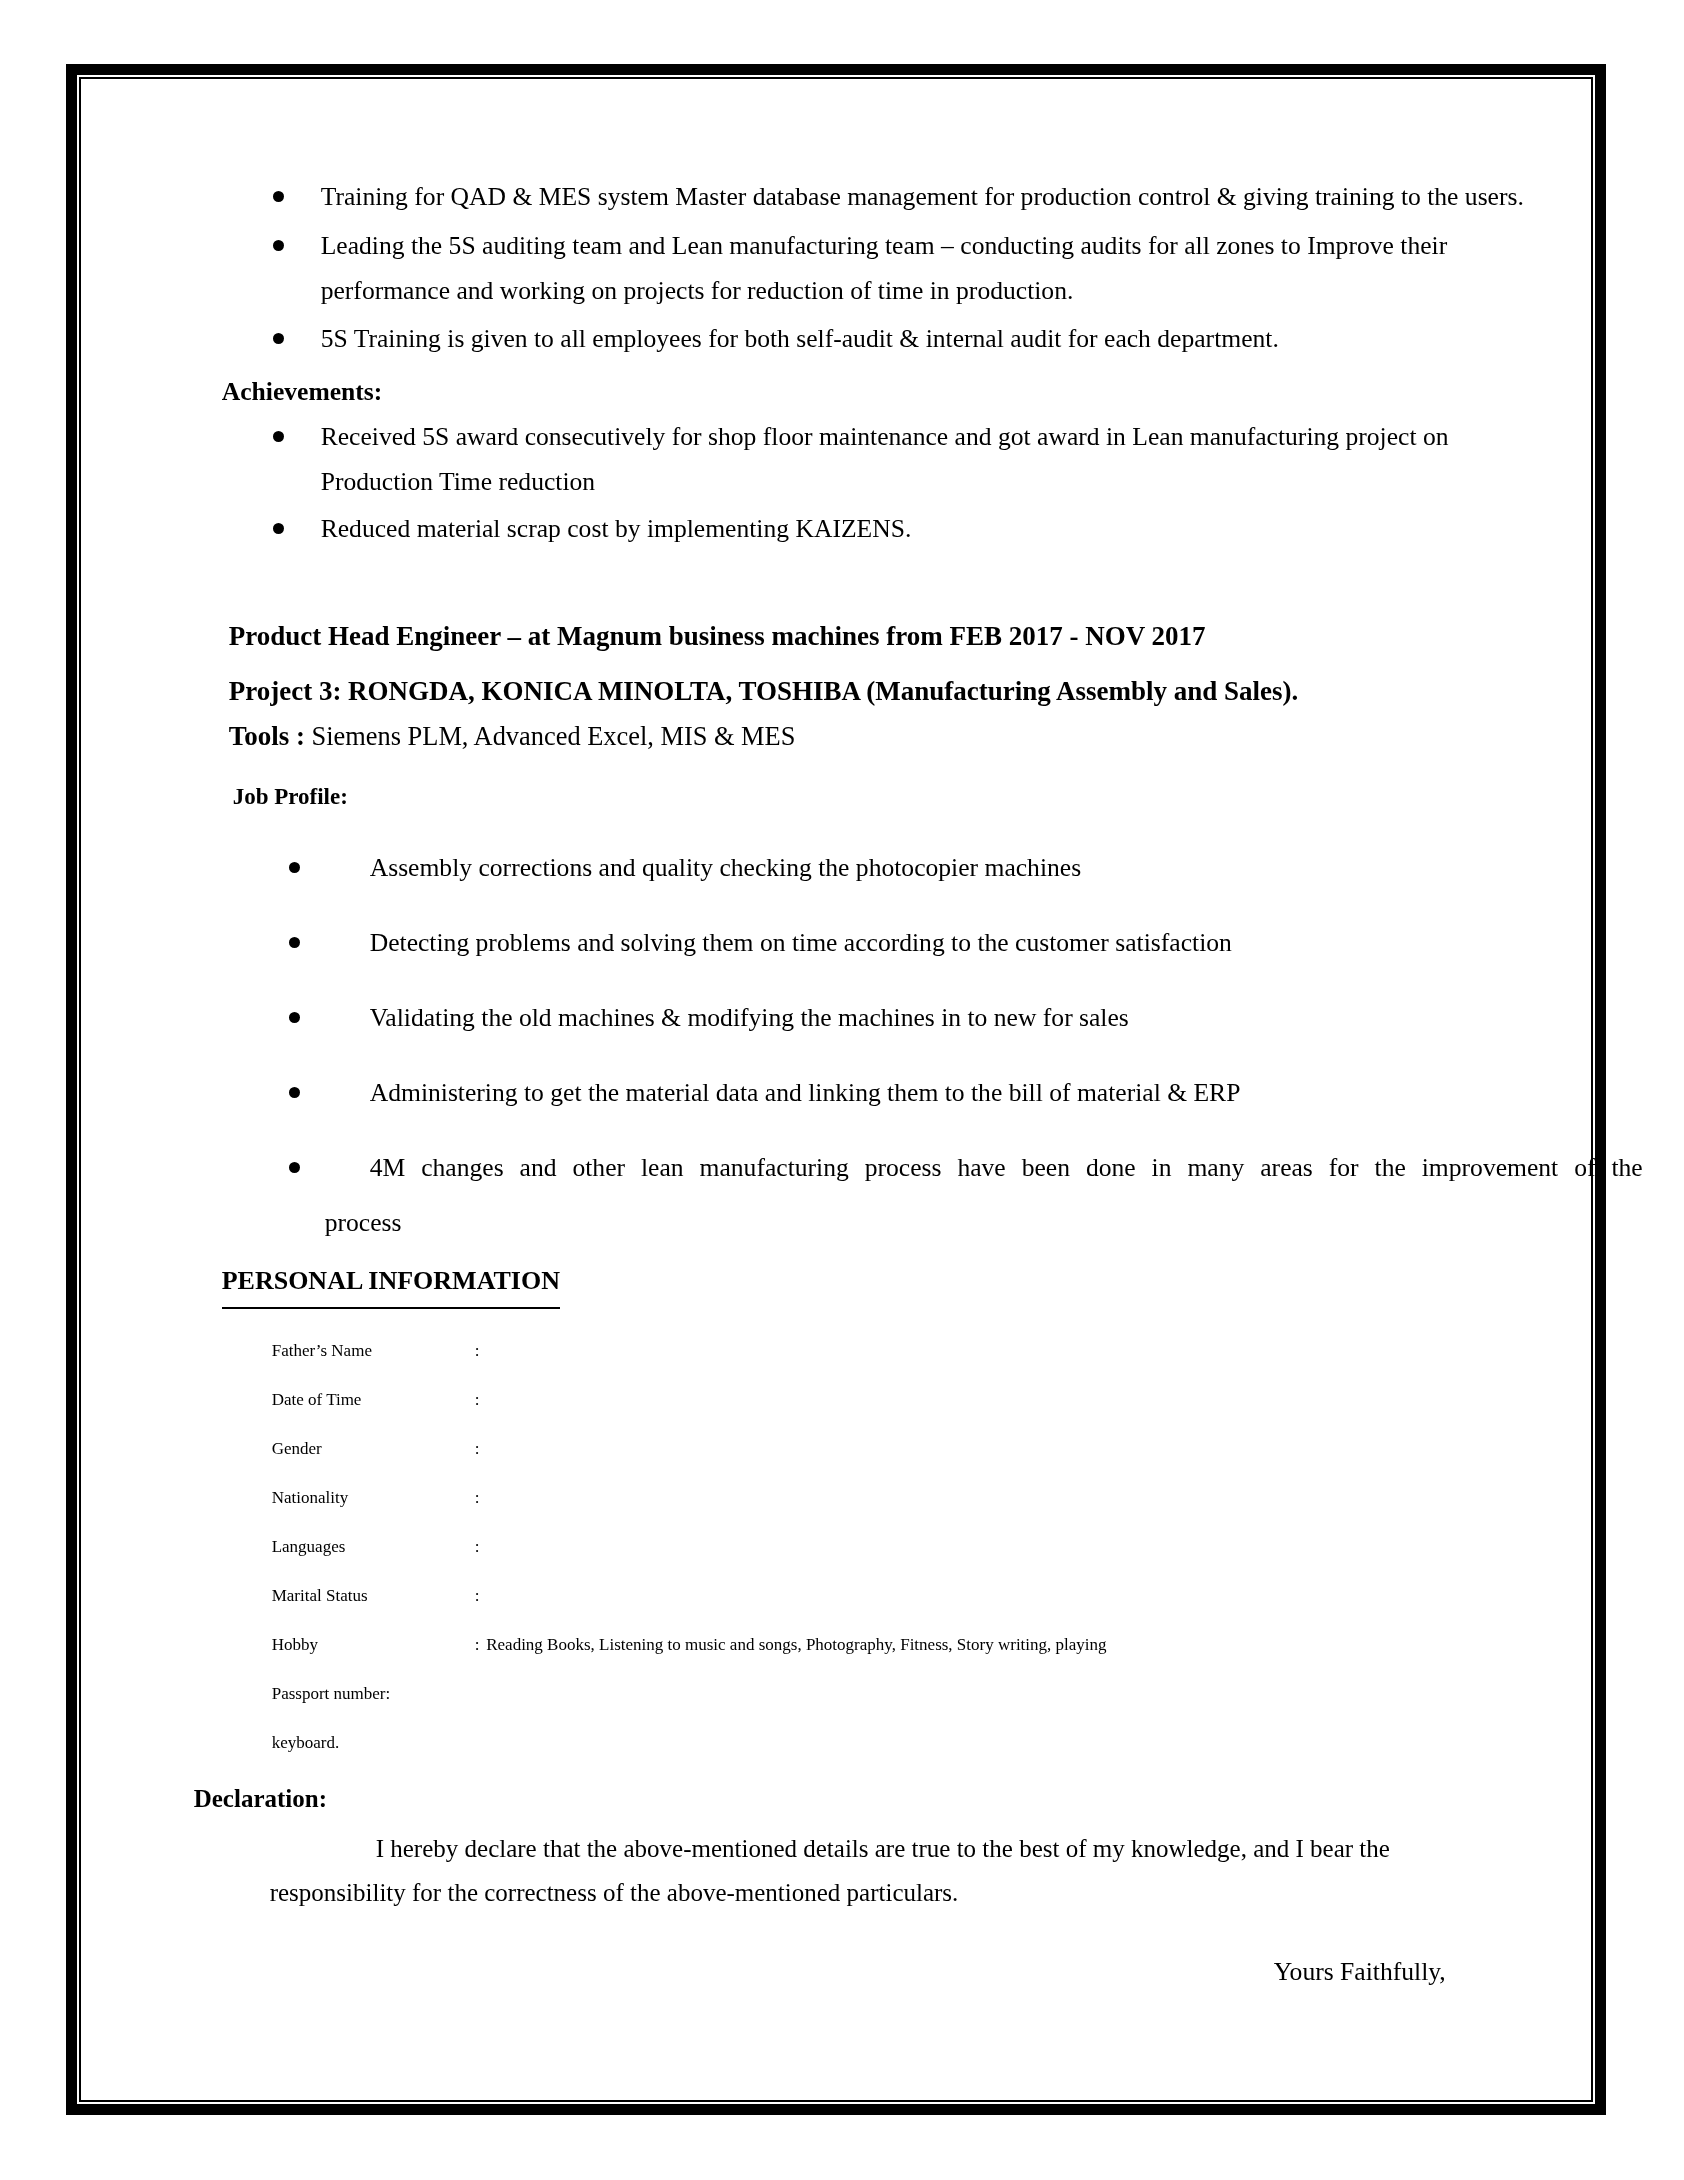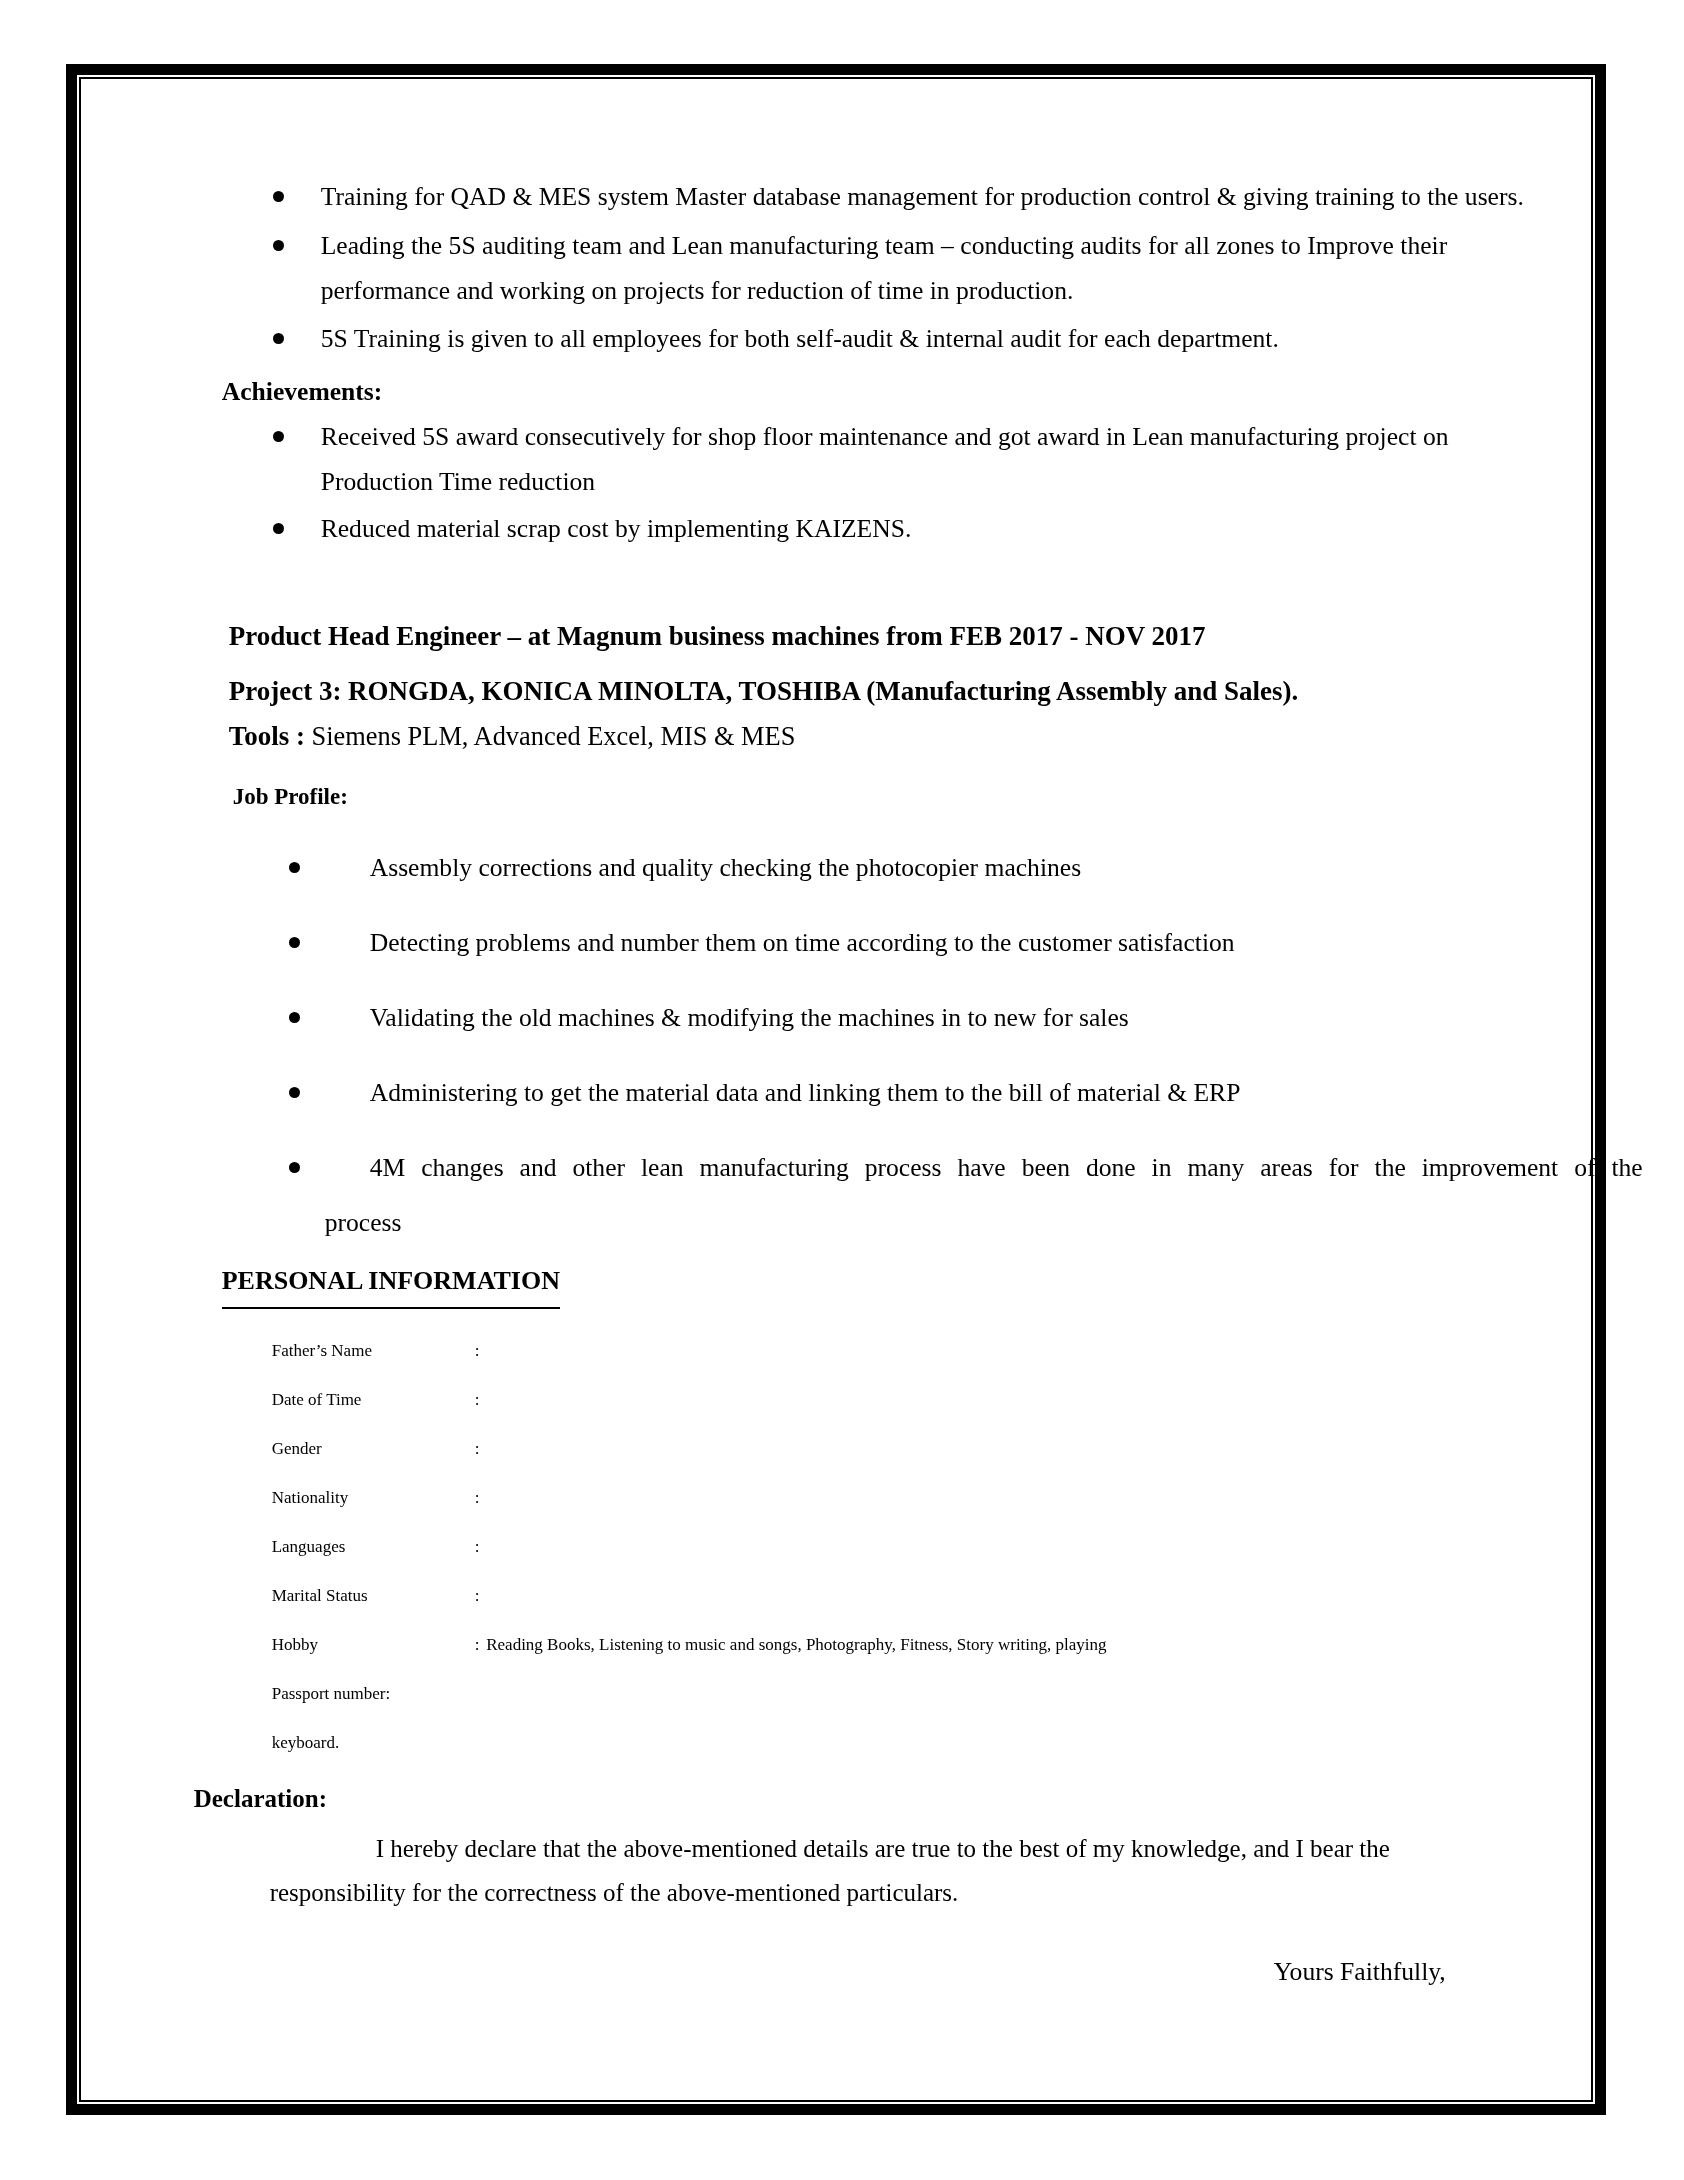--- a/index.html
+++ b/index.html
@@ -168,21 +168,21 @@
 
         <div class="jobprofile-heading">Job Profile:</div>
 
         <div class="blist list-jobprofile">
           <div class="li">
             <span class="marker"></span>
             <div>Assembly corrections and quality checking the photocopier machines</div>
           </div>
           <div class="li">
             <span class="marker"></span>
-            <div>Detecting problems and number them on time according to the customer satisfaction</div>
+            <div>Detecting problems and solving them on time according to the customer satisfaction</div>
           </div>
           <div class="li">
             <span class="marker"></span>
             <div>Validating the old machines &amp; modifying the machines in to new for sales</div>
           </div>
           <div class="li">
             <span class="marker"></span>
             <div>Administering to get the material data and linking them to the bill of material &amp; ERP</div>
           </div>
           <div class="li">

